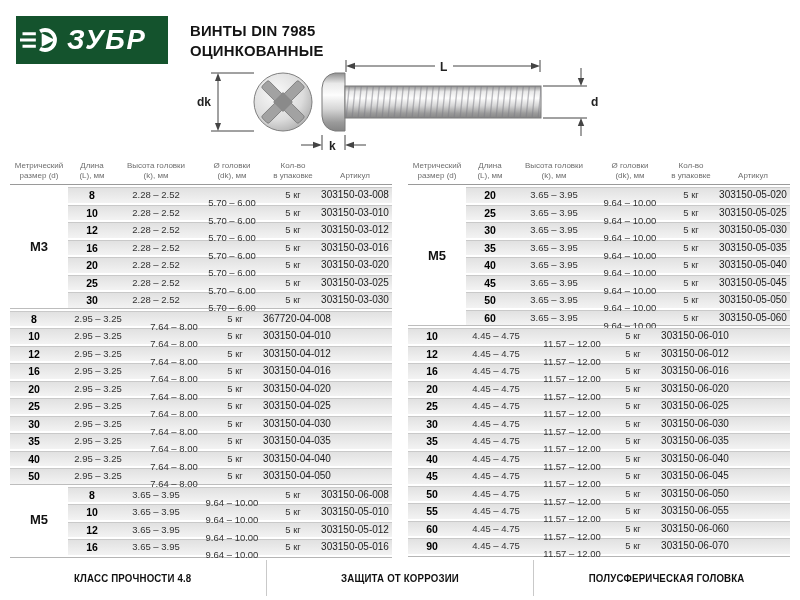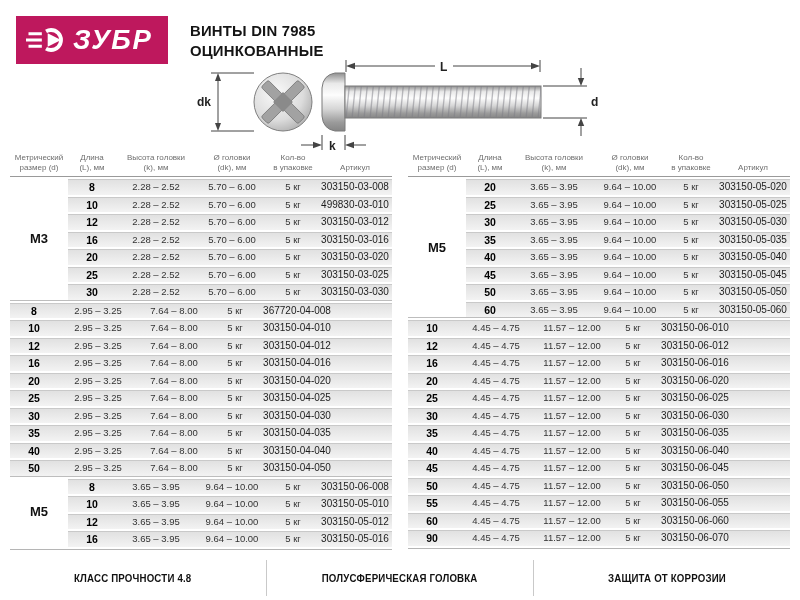--- a/index.html
+++ b/index.html
@@ -1,21 +1,21 @@
 <!DOCTYPE html>
 <html><head>
 <meta charset="utf-8">
 <style>
   html,body{margin:0;padding:0;background:#fff;}
   .page{position:relative;width:800px;height:600px;background:#fff;overflow:hidden;
         font-family:"Liberation Sans",sans-serif;color:#222;}
 
   
-  .logo{position:absolute;left:16px;top:16px;width:152px;height:48px;background:#be185d;
-        display:flex;align-items:center;gap:7px;padding-left:10px;box-sizing:border-box;}
+  .logo{position:absolute;left:16px;top:16px;width:152px;height:48px;background:#14532d;
+        display:flex;align-items:center;gap:7px;padding-left:4px;box-sizing:border-box;}
   .logo-text{color:#fff;font-weight:700;font-style:italic;font-size:27px;letter-spacing:1.5px;
              transform:scaleX(1.02);transform-origin:left center;line-height:1;}
 
   
   .title{position:absolute;left:190px;top:21px;font-weight:700;font-size:15.5px;line-height:20px;
          color:#141414;transform:scaleX(.96);transform-origin:left top;letter-spacing:.2px;}
 
   
   .drawing{position:absolute;left:195px;top:53px;width:405px;height:105px;}
 
@@ -27,21 +27,21 @@
   .th{text-align:center;color:#6e6e6e;font-size:8px;line-height:9.5px;}
   .th div{min-height:9.5px;}
   .tgroup{display:flex;}
   .tgroup.sep{border-top:1px solid #bdbdbd;}
   .glabel{width:58px;min-width:58px;display:flex;align-items:center;justify-content:center;
           font-weight:700;font-size:13px;color:#111;}
   .grows{flex:1;}
   .trow{display:flex;margin-top:2px;height:14.5px;
         background:linear-gradient(180deg,#e1e1e1,#f3f3f3);border-top:1px solid #c9c9c9;}
   .td{line-height:14.5px;text-align:center;font-size:9.5px;color:#333;white-space:nowrap;}
-  .c0{width:58px;} .c1{width:48px;} .c2{width:80px;} .c3{width:72px;} .c4{width:50px;} .c5{width:74px;}
+  .c0{width:58px;} .c1{width:48px;} .c2{width:80px;} .c3{width:72px;margin-top:8px;} .c4{width:50px;} .c5{width:74px;}
   .td.c1{font-weight:700;color:#000;font-size:10.5px;}
   .td.c5{font-size:10px;color:#1c1c1c;}
 
   
   .footer{position:absolute;left:0;top:560px;width:800px;height:36px;display:flex;}
   .fitem{flex:1;display:flex;align-items:center;justify-content:center;
          font-weight:700;font-size:11px;color:#111;}
   .fitem + .fitem{border-left:1px solid #c9c9c9;}
   .fitem span{display:inline-block;transform:scaleX(.88);letter-spacing:.2px;white-space:nowrap;}
 </style>
@@ -175,21 +175,21 @@
             <div class="td c2">2.28 – 2.52</div>
             <div class="td c3">5.70 – 6.00</div>
             <div class="td c4">5 кг</div>
             <div class="td c5">303150-03-008</div>
           </div>
           <div class="trow">
             <div class="td c1">10</div>
             <div class="td c2">2.28 – 2.52</div>
             <div class="td c3">5.70 – 6.00</div>
             <div class="td c4">5 кг</div>
-            <div class="td c5">499830-03-010</div>
+            <div class="td c5">303150-03-010</div>
           </div>
           <div class="trow">
             <div class="td c1">12</div>
             <div class="td c2">2.28 – 2.52</div>
             <div class="td c3">5.70 – 6.00</div>
             <div class="td c4">5 кг</div>
             <div class="td c5">303150-03-012</div>
           </div>
           <div class="trow">
             <div class="td c1">16</div>
@@ -512,20 +512,20 @@
           </div>
         </div>
       </div>
     </div>
 
   <div class="footer">
     <div class="fitem">
       <span>КЛАСС ПРОЧНОСТИ 4.8</span>
       </div>
     <div class="fitem">
+      <span>ЗАЩИТА ОТ КОРРОЗИИ</span>
+      </div>
+    <div class="fitem">
       <span>ПОЛУСФЕРИЧЕСКАЯ ГОЛОВКА</span>
       </div>
-    <div class="fitem">
-      <span>ЗАЩИТА ОТ КОРРОЗИИ</span>
-      </div>
   </div>
 
 </div>
 
 </body></html>

